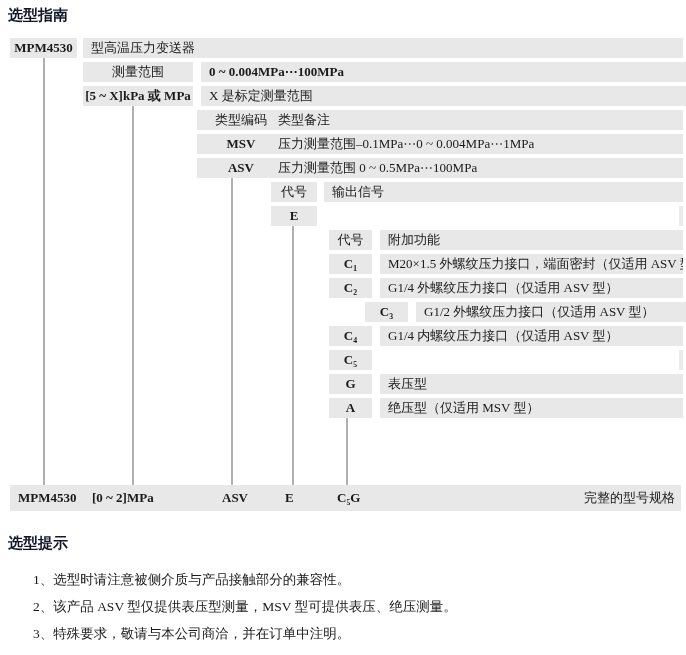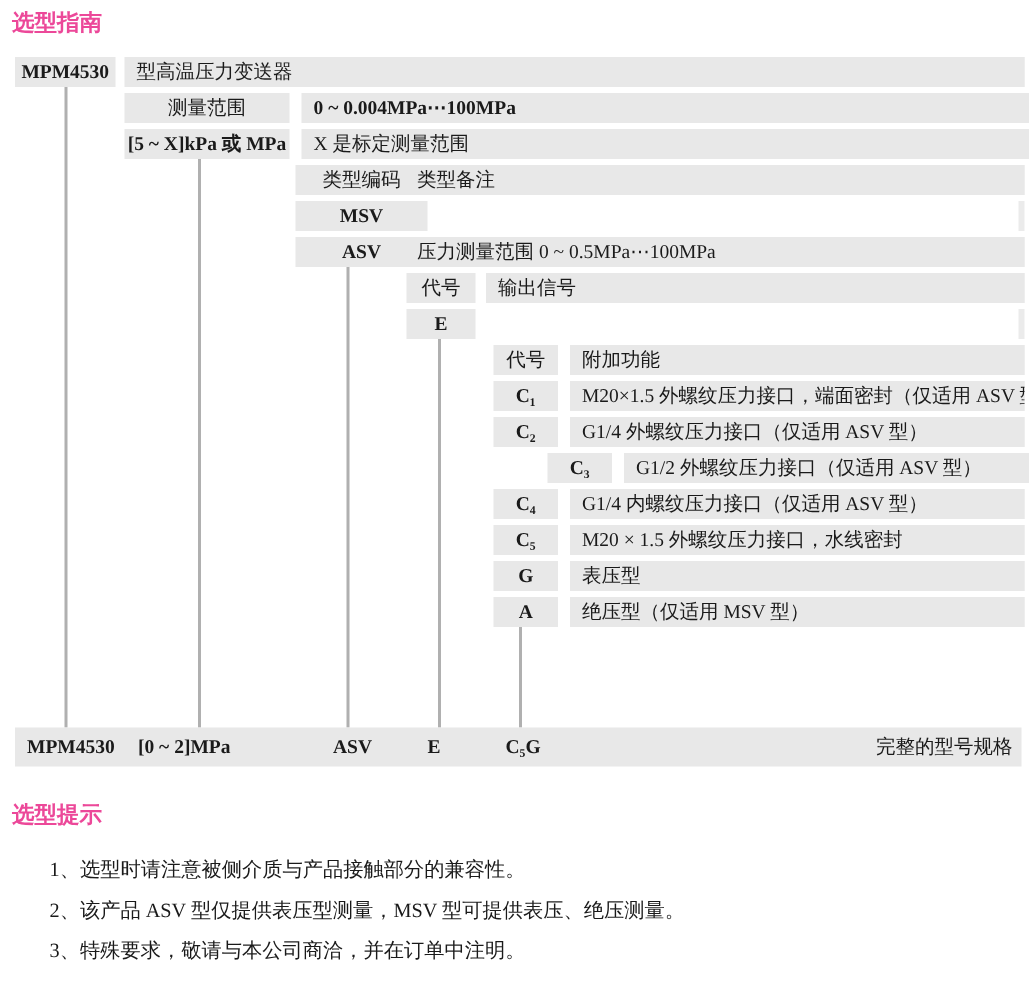--- a/index.html
+++ b/index.html
@@ -4,21 +4,21 @@
 <style>
   html,body{margin:0;padding:0;}
   body{
     width:686px;height:655px;position:relative;background:#ffffff;
     font-family:"Liberation Serif","DejaVu Serif",serif;
     color:#1a1a1a;overflow:hidden;
   }
   .heading{
     position:absolute;left:8px;
     font-family:"DejaVu Sans","Liberation Sans",sans-serif;
-    font-weight:bold;font-size:15px;color:#ec4899;
+    font-weight:bold;font-size:15px;color:#0f172a;
   }
   #guide-title{top:6px;}
   #tips-title{top:534px;}
 
   
   #selection-table{position:absolute;left:0;top:0;width:686px;height:520px;text-decoration:underline;}
   .row{position:absolute;left:0;width:686px;height:20px;}
   .cell{
     position:absolute;height:20px;line-height:20px;background:#e8e8e8;
     font-size:13px;white-space:nowrap;overflow:hidden;
@@ -83,20 +83,21 @@
   <div class="row" style="top:86px;">
     <div class="cell code c1 b">[5 ~ X]kPa 或 MPa</div>
     <div class="cell desc d1">X 是标定测量范围</div>
   </div>
   <div class="row" style="top:110px;">
     <div class="cell code c2">类型编码</div>
     <div class="cell desc d2">类型备注</div>
   </div>
   <div class="row" style="top:134px;">
     <div class="cell code c2 b">MSV</div>
+    <div class="cell desc d2">压力测量范围–0.1MPa⋯0 ~ 0.004MPa⋯1MPa</div>
   </div>
   <div class="row" style="top:158px;">
     <div class="cell code c2 b">ASV</div>
     <div class="cell desc d2">压力测量范围 0 ~ 0.5MPa⋯100MPa</div>
   </div>
   <div class="row" style="top:182px;">
     <div class="cell code c3">代号</div>
     <div class="cell desc d3">输出信号</div>
   </div>
   <div class="row" style="top:206px;">
@@ -117,21 +118,20 @@
   <div class="row" style="top:302px;margin-left:36px;">
     <div class="cell code c4 b">C₃</div>
     <div class="cell desc d4">G1/2 外螺纹压力接口（仅适用 ASV 型）</div>
   </div>
   <div class="row" style="top:326px;">
     <div class="cell code c4 b">C₄</div>
     <div class="cell desc d4">G1/4 内螺纹压力接口（仅适用 ASV 型）</div>
   </div>
   <div class="row" style="top:350px;">
     <div class="cell code c4 b">C₅</div>
-    <div class="cell desc d4">M20 × 1.5 外螺纹压力接口，水线密封</div>
   </div>
   <div class="row" style="top:374px;">
     <div class="cell code c4 b">G</div>
     <div class="cell desc d4">表压型</div>
   </div>
   <div class="row" style="top:398px;">
     <div class="cell code c4 b">A</div>
     <div class="cell desc d4">绝压型（仅适用 MSV 型）</div>
   </div>
 

